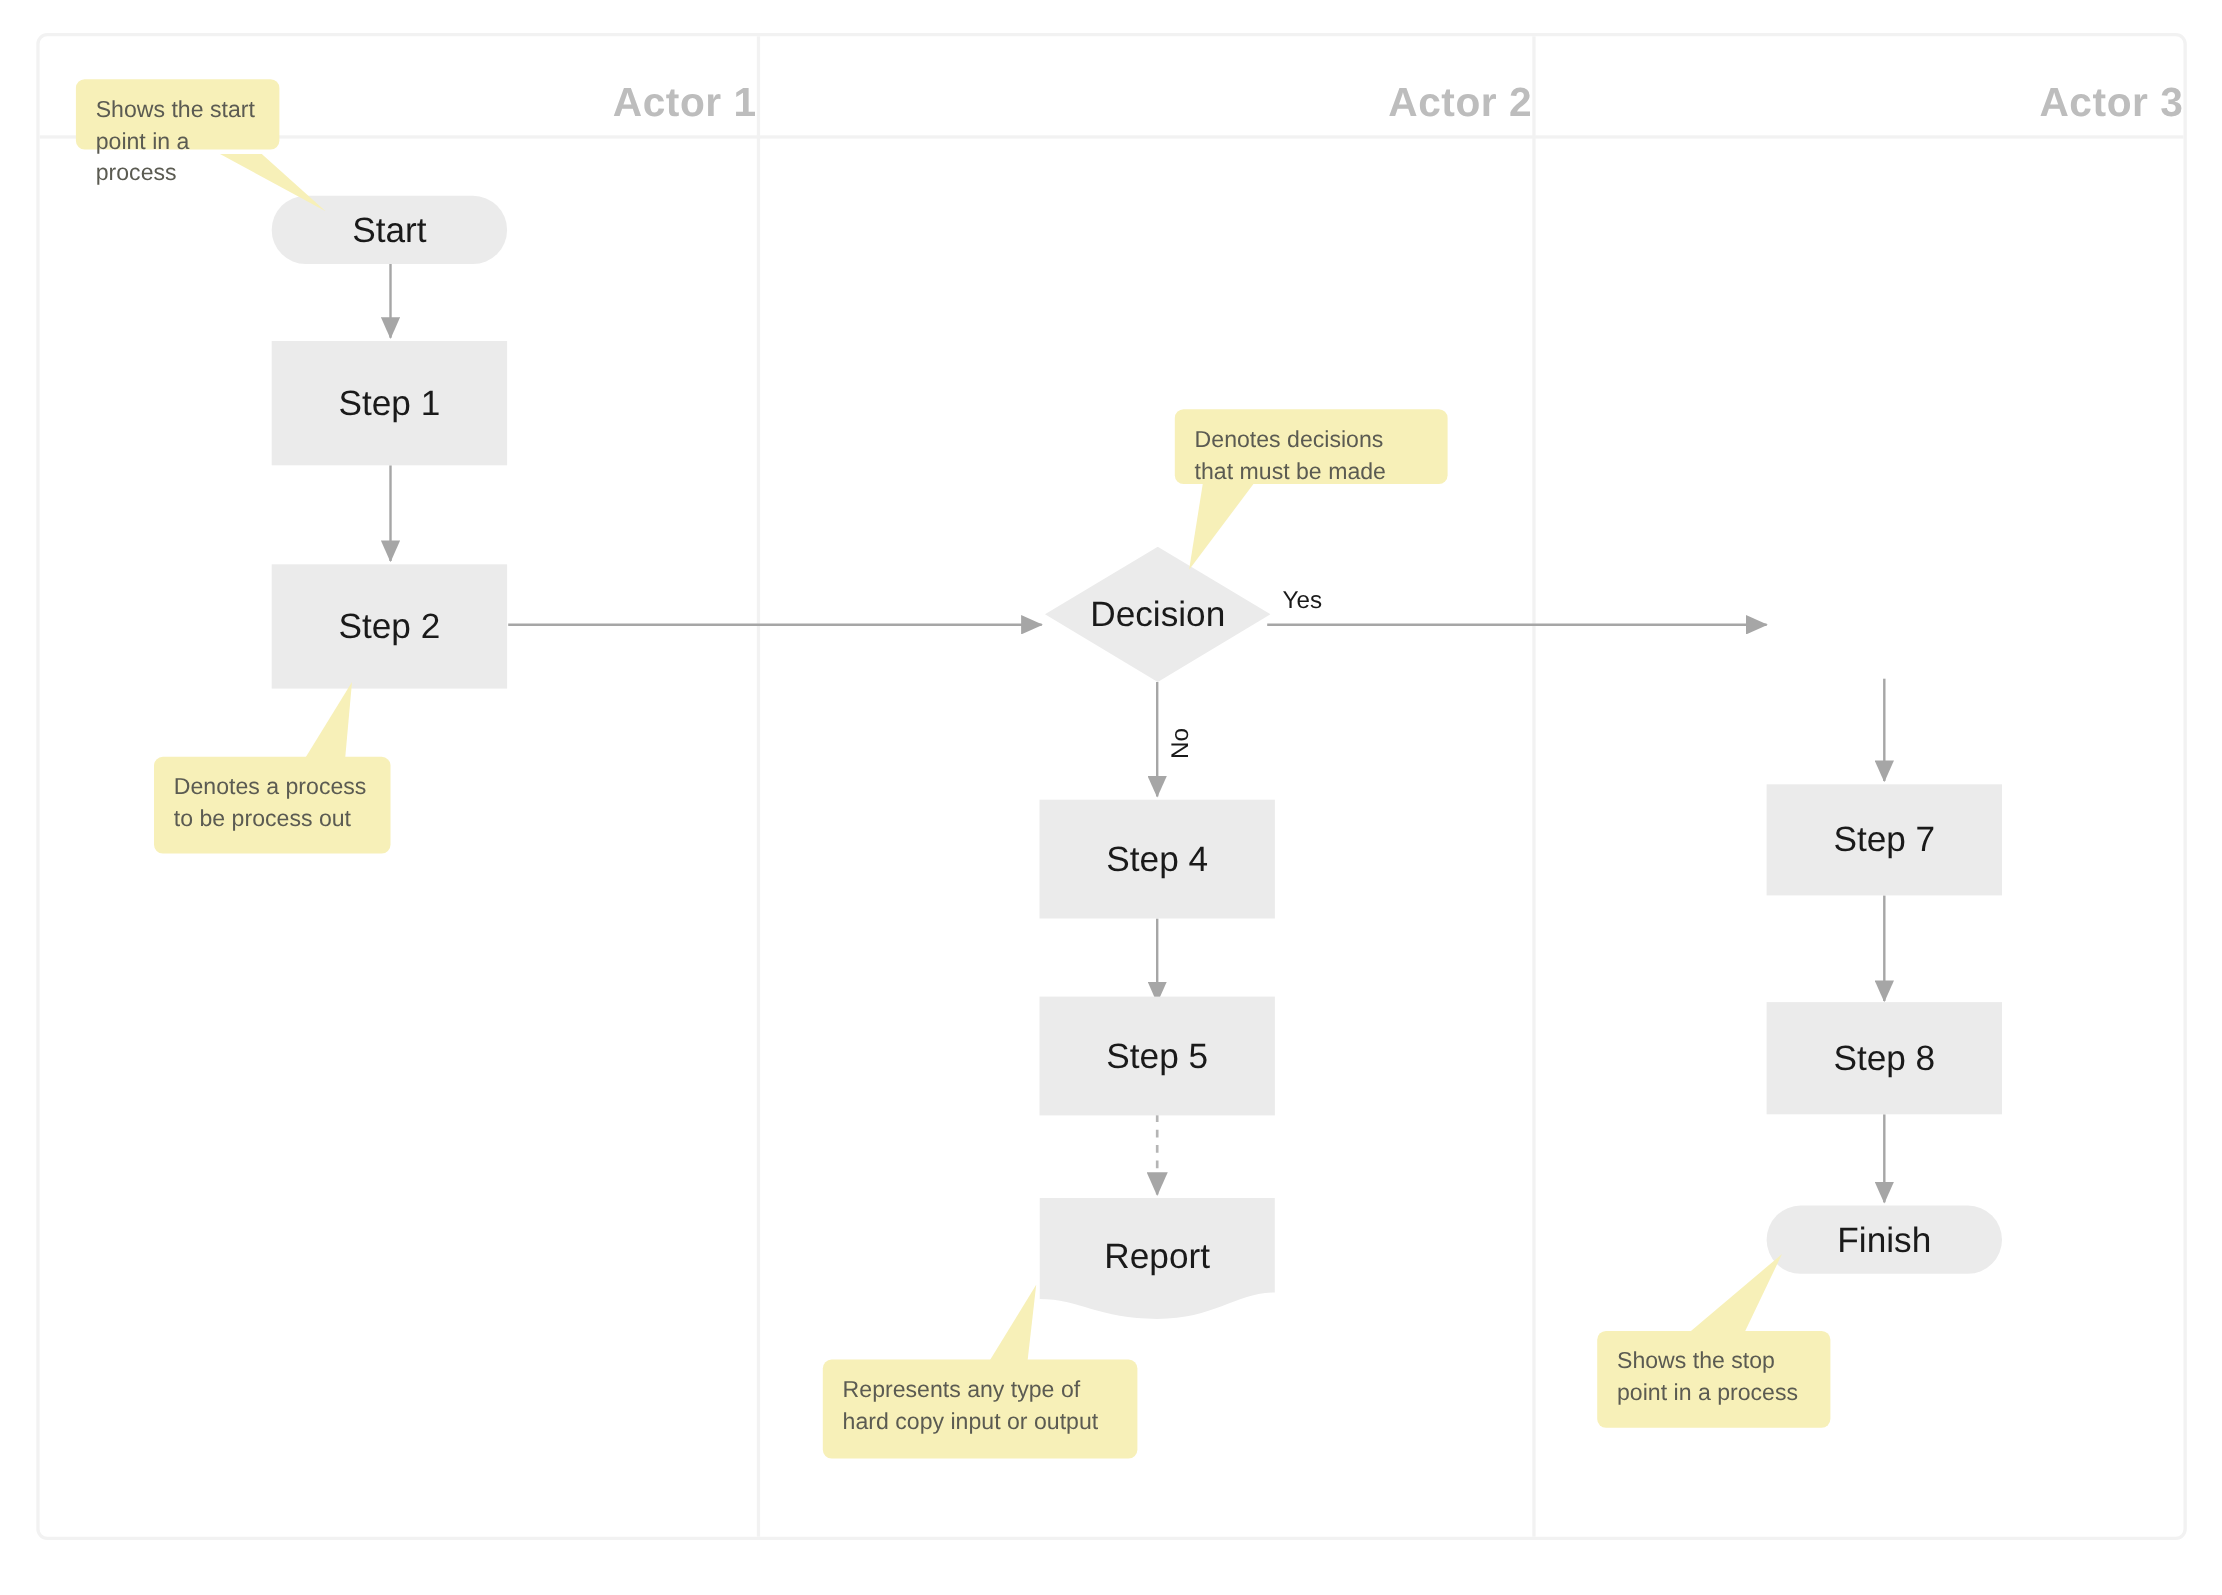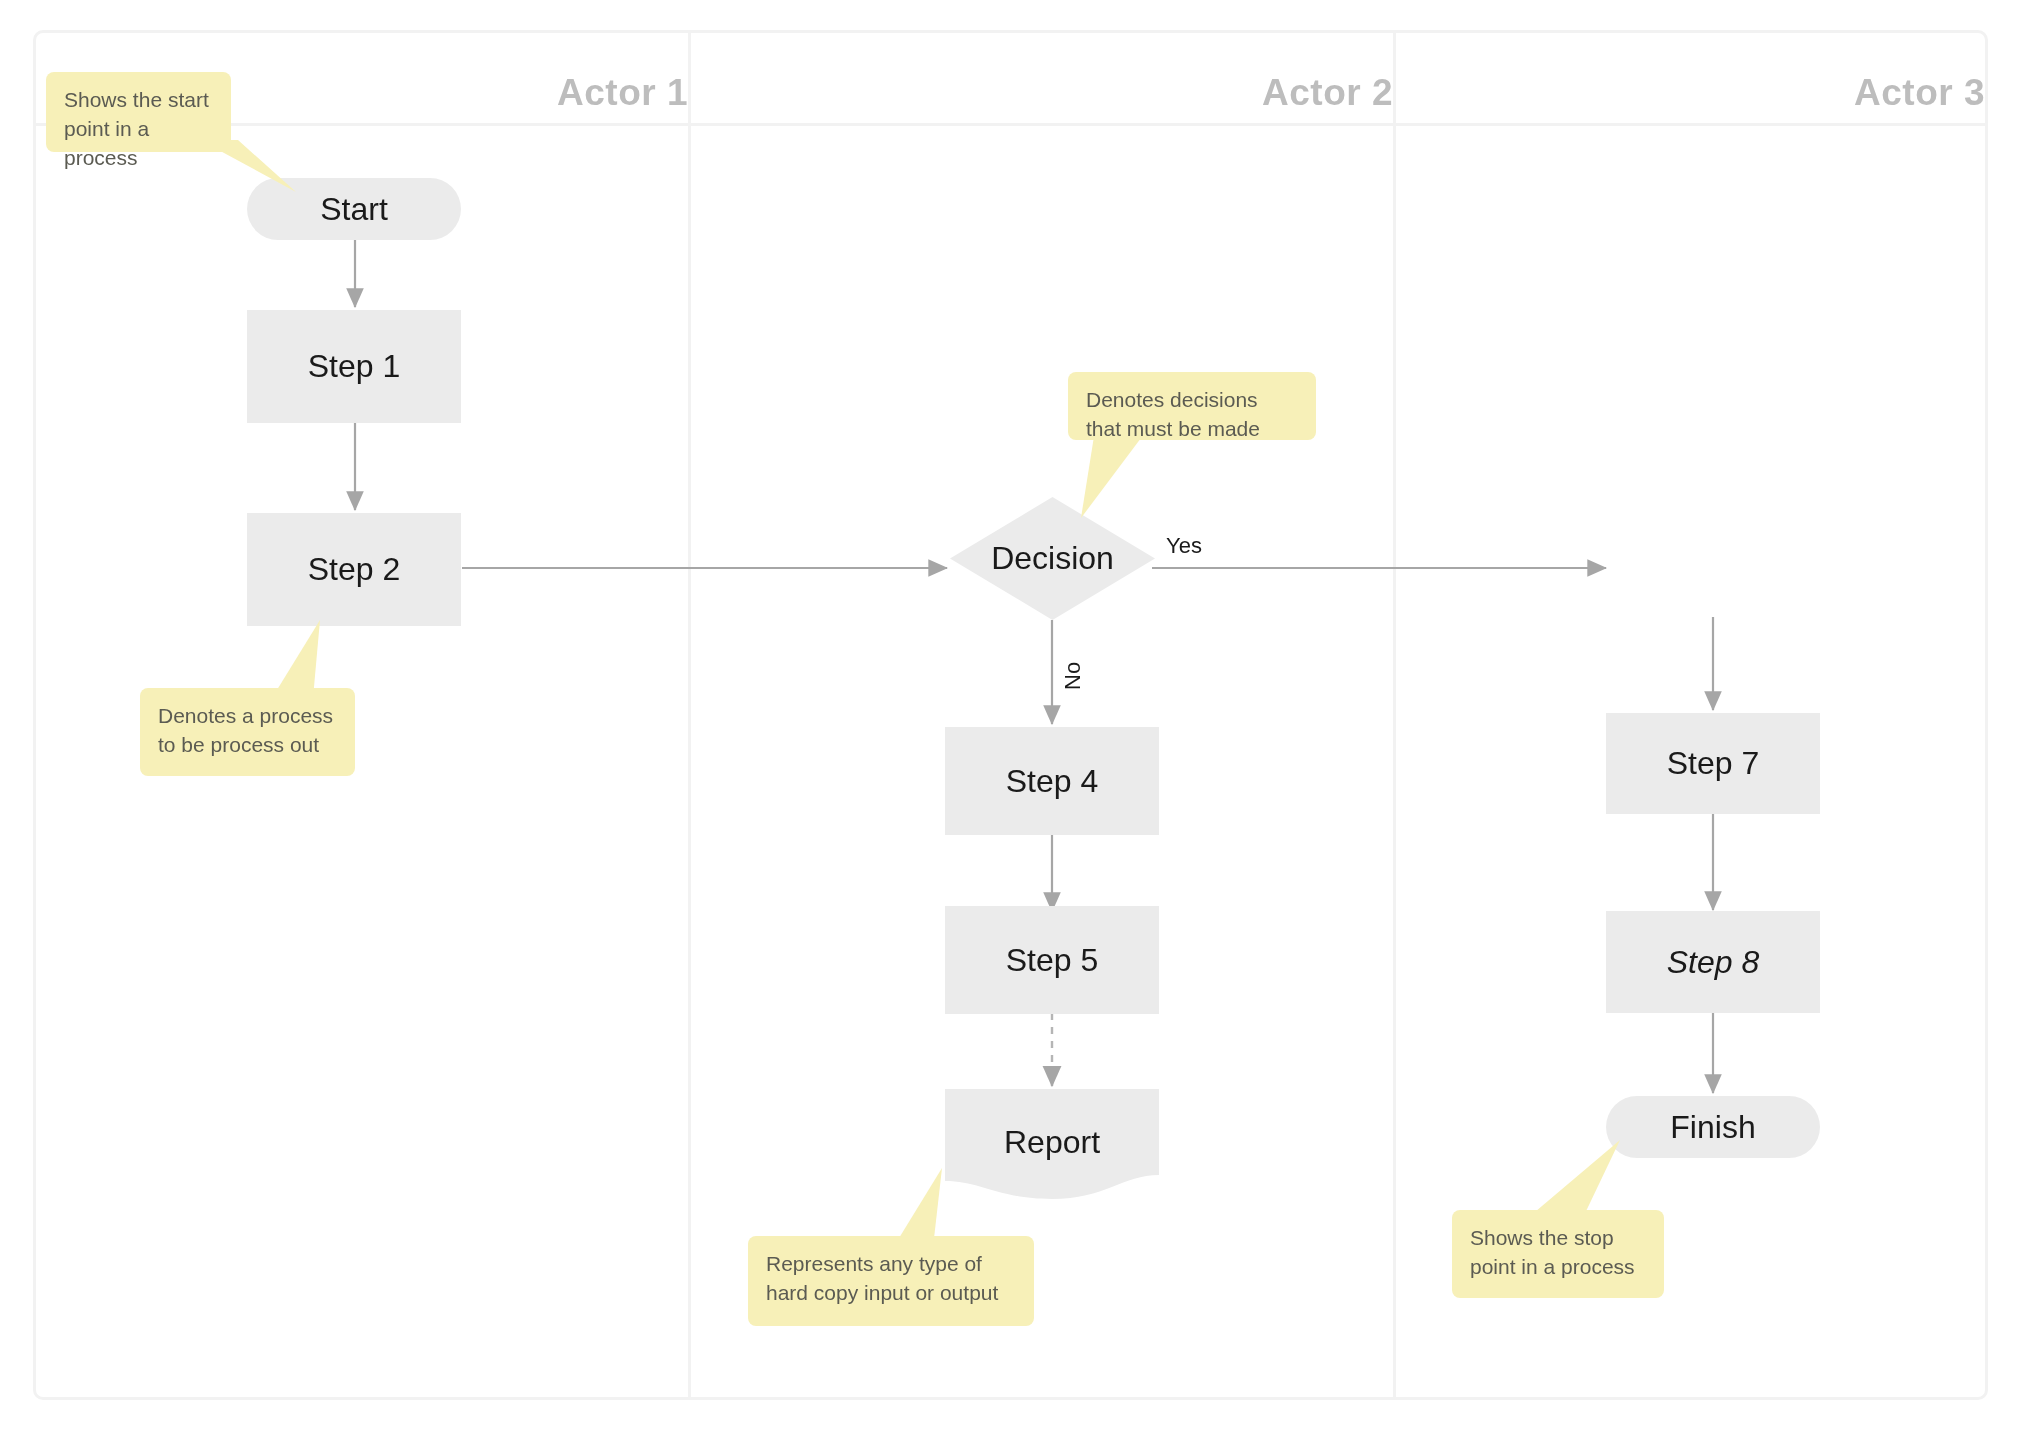--- a/index.html
+++ b/index.html
@@ -214,32 +214,32 @@
       <path d="M0,0 L214,0 L214,86 C178,86 160,110 107,110 C54,110 36,92 0,92 Z" fill="#ebebeb"></path>
     </svg>
     <span class="doc-label">Report</span>
   </div>
 
 
   <div class="node process" style="left:1606px; top:713px; width:214px; height:101px;">
     <span>Step 7</span>
   </div>
 
-  <div class="node process" style="left:1606px; top:911px; width:214px; height:102px;font-style:italic;">
+  <div class="node process" style="left:1606px; top:911px; width:214px; height:102px;">
     <span>Step 8</span>
   </div>
 
   <div class="node terminator" style="left:1606px; top:1096px; width:214px; height:62px;">
     <span>Finish</span>
   </div>
 
   <svg class="callout-tail" style="left:200px; top:140px; width:110px; height:60px;" viewBox="0 0 110 60">
     <path d="M0,0 L38,0 L96,52 Z" fill="#f7f0b8"></path>
   </svg>
-  <div class="callout" style="left:46px; top:72px; width:185px; height:80px;">
+  <div class="callout" style="left:69px; top:72px; width:185px; height:64px;">
     <span>Shows the start point in a process</span>
   </div>
 
   <svg class="callout-tail" style="left:268px; top:620px; width:120px; height:80px;" viewBox="0 0 120 80">
     <path d="M45,78 L4,78 L52,0 Z" fill="#f7f0b8"></path>
   </svg>
   <div class="callout" style="left:140px; top:688px; width:215px; height:88px;">
     <span>Denotes a process to be process out</span>
   </div>
 

